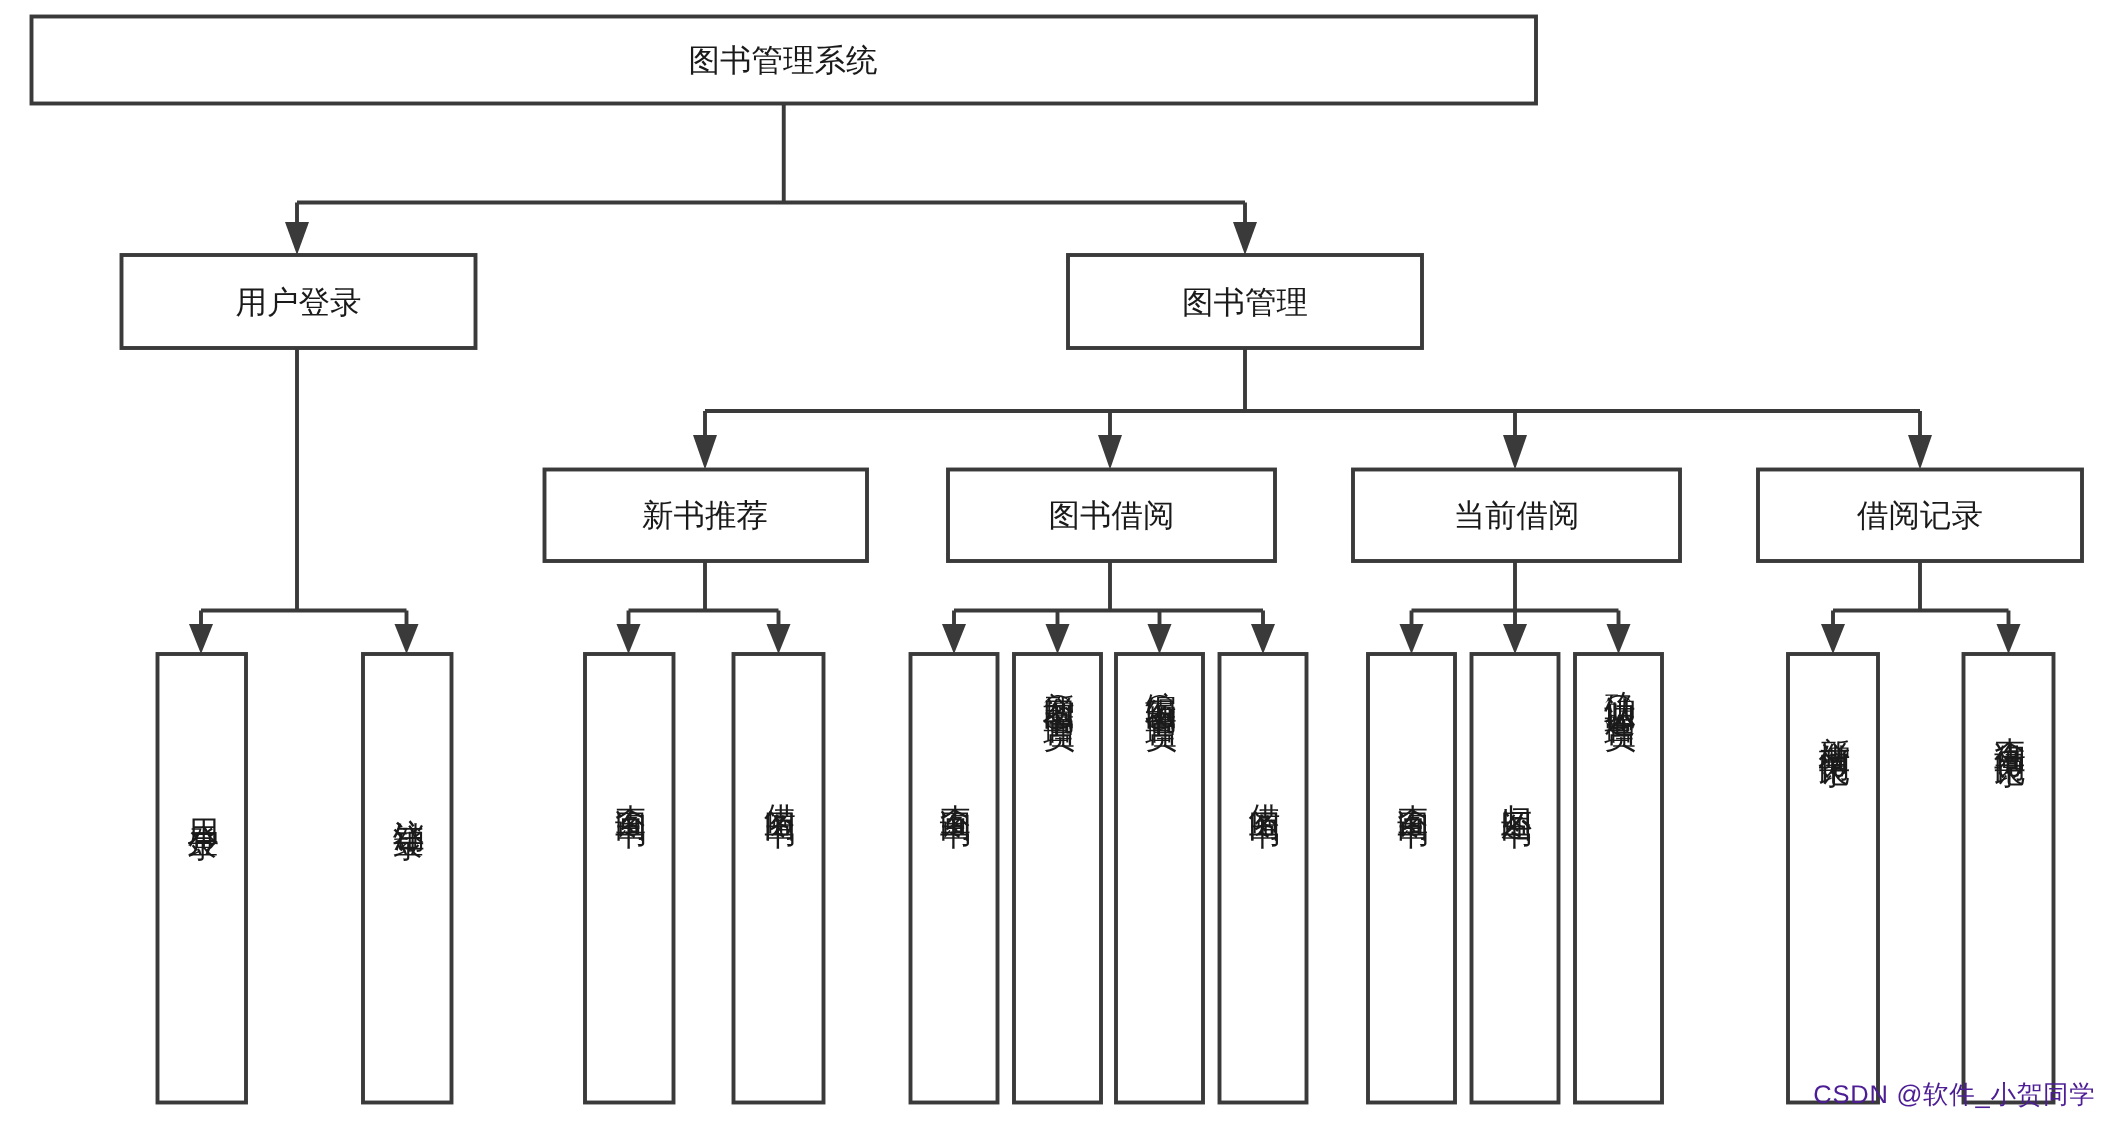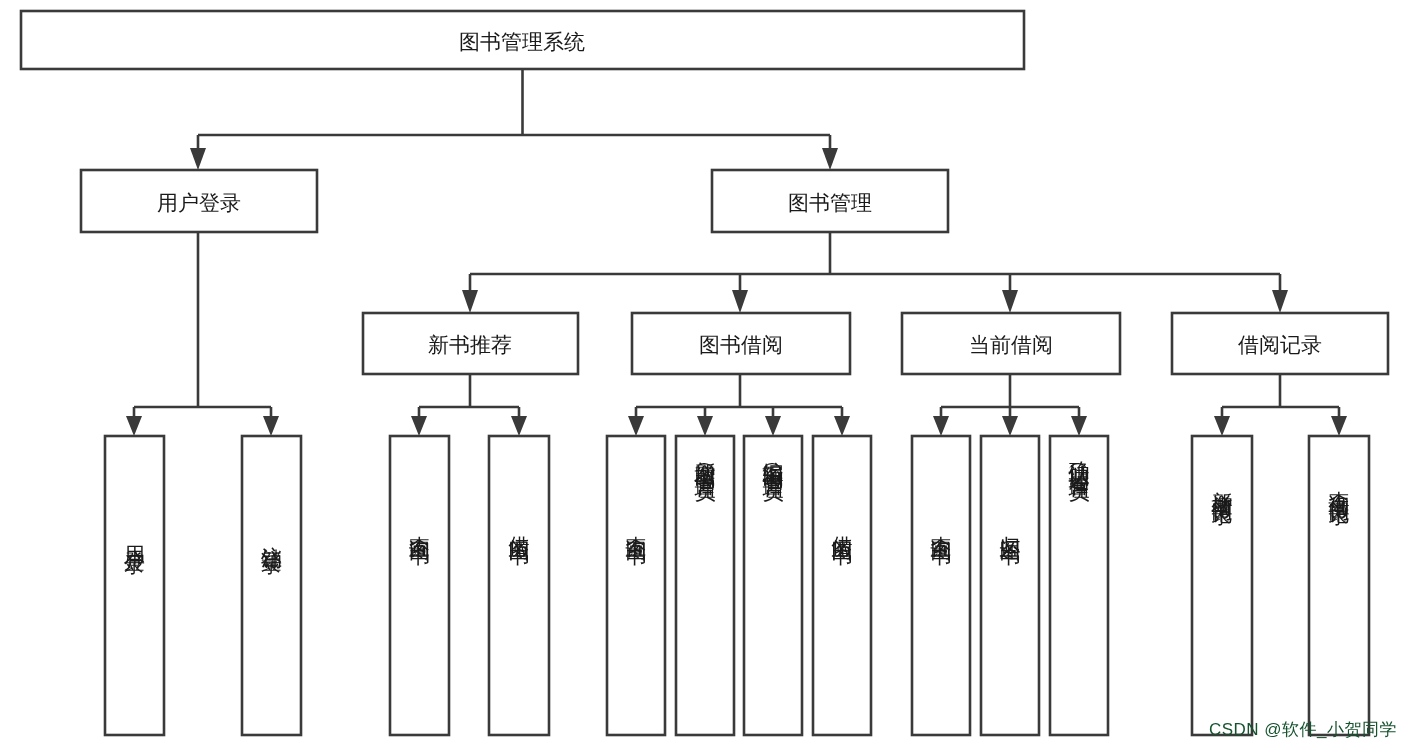--- a/index.html
+++ b/index.html
@@ -71,21 +71,21 @@
     color: #1a1a1a;
     letter-spacing: 3px;
     white-space: nowrap;
   }
   .watermark {
     position: absolute;
     right: 8px;
     bottom: 6px;
     font-family: "Liberation Sans", sans-serif;
     font-size: 17px;
-    color: #14532d;
+    color: #4c1d95;
     letter-spacing: 0.5px;
     white-space: nowrap;
   }
 </style>
 </head>
 <body>
 
 <div id="diagram-root">
 
   <svg class="flow" viewBox="0 0 1405 747">

